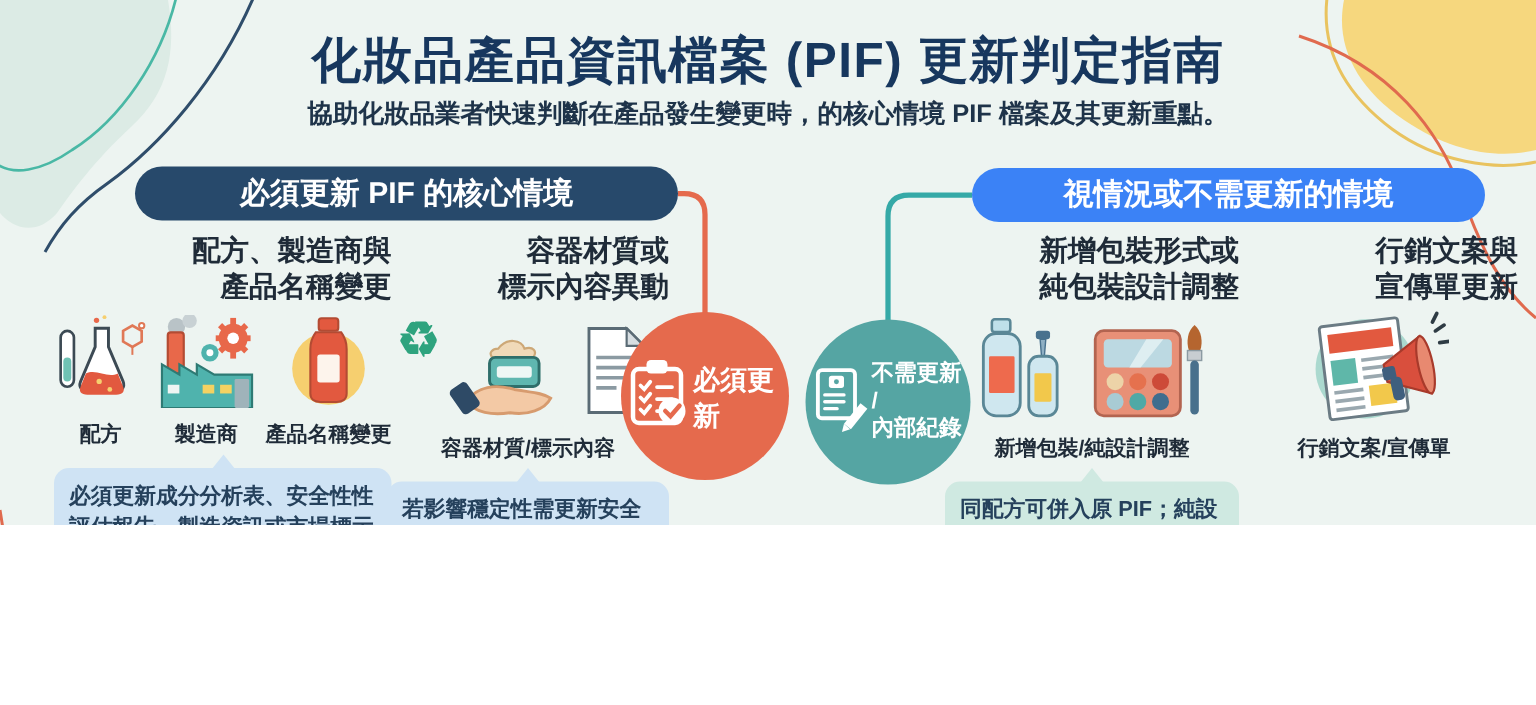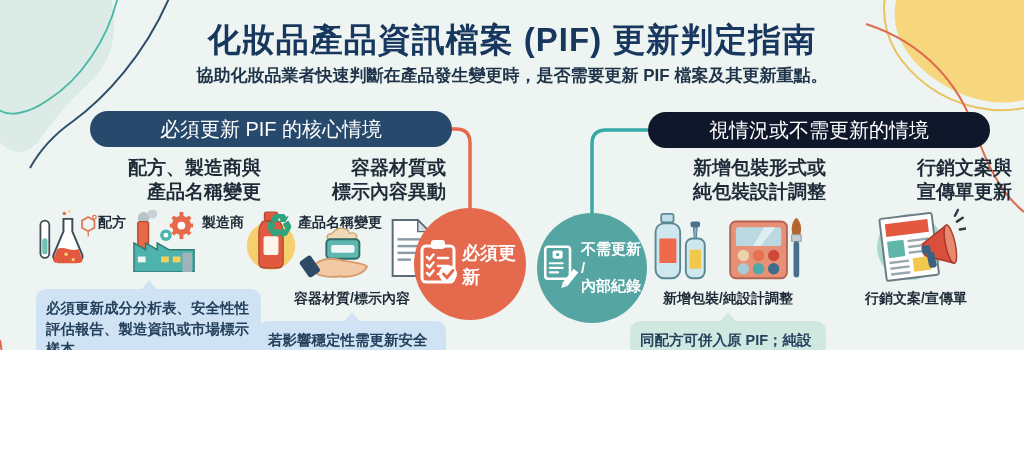--- a/index.html
+++ b/index.html
@@ -5,32 +5,32 @@
   html,body{margin:0;padding:0;}
   .canvas{position:relative;width:1024px;height:350px;background:#edf4f1;overflow:hidden;
     font-family:"Liberation Sans",sans-serif;}
   .deco{position:absolute;left:0;top:0;width:1024px;height:470px;pointer-events:none;}
   .content{position:absolute;left:0;top:0;width:1024px;height:470px;}
   .title{position:absolute;top:18px;left:0;width:100%;text-align:center;
     font-size:33px;font-weight:bold;color:#17375e;letter-spacing:1px;}
   .subtitle{position:absolute;top:64px;left:0;width:100%;text-align:center;
     font-size:17px;font-weight:600;color:#1e3349;}
   .pill{position:absolute;height:36px;line-height:36px;border-radius:20px;text-align:center;
-    color:#fff;font-size:20px;font-weight:normal;}
+    color:#fff;font-size:20px;font-weight:bold;}
   .pill-left{left:90px;top:111px;width:362px;background:#27496b;}
-  .pill-right{left:648px;top:112px;width:342px;background:#0f172a;}
+  .pill-right{left:648px;top:112px;width:342px;background:#3b82f6;}
   .col{position:absolute;top:156px;text-align:center;}
   .col-1{left:36px;width:225px;}
   .col-2{left:258px;width:188px;}
   .col-3{left:630px;width:196px;}
   .col-4{left:820px;width:192px;}
   .col-heading{font-size:19px;font-weight:bold;color:#1f2b38;line-height:1.28;height:50px;text-align:right;}
   .icon-row{height:76px;margin-top:4px;display:flex;justify-content:center;align-items:flex-end;gap:6px;}
   .icon-stacks{display:flex;justify-content:space-between;align-items:flex-end;margin-top:4px;}
-  .stack{display:flex;}
+  .stack{display:flex;flex-direction:column;align-items:center;}
   .icon-label{font-size:14px;font-weight:bold;color:#1f2b38;margin-top:4px;height:18px;white-space:nowrap;}
   .note{margin-top:13px;border-radius:10px;padding:9px 10px;text-align:left;
     font-size:14.5px;font-weight:bold;color:#25415c;line-height:1.42;position:relative;}
   .note::before{content:"";position:absolute;top:-9px;left:50%;margin-left:-8px;width:0;height:0;
     border-left:8px solid transparent;border-right:8px solid transparent;}
   .note-blue{background:#cfe3f4;}
   .note-blue::before{border-bottom:10px solid #cfe3f4;}
   .note-teal{background:#cfe9e1;}
   .note-teal::before{border-bottom:10px solid #cfe9e1;}
   .badge{position:absolute;border-radius:50%;display:flex;flex-direction:row;
@@ -57,21 +57,21 @@
     <path d="M-4 416 C14 424 30 444 24 472" fill="none" stroke="#49b8a5" stroke-width="1.8"></path>
     <path d="M0 340 C8 390 14 436 22 470" fill="none" stroke="#e06a4e" stroke-width="2"></path>
     <path d="M1024 427 C1010 438 1002 452 1005 470" fill="none" stroke="#49b8a5" stroke-width="2"></path>
     <rect x="0" y="464" width="1024" height="6" fill="#fafaf7"></rect>
     <path d="M452 129 L456 129 Q470 129 470 143 L470 210" fill="none" stroke="#e56a4d" stroke-width="3.5"></path>
     <path d="M592 215 L592 144 Q592 130 606 130 L648 130" fill="none" stroke="#35a9a7" stroke-width="3.5"></path>
   </svg>
 
   <div class="content">
     <div class="title">化妝品產品資訊檔案 (PIF) 更新判定指南</div>
-    <div class="subtitle">協助化妝品業者快速判斷在產品發生變更時，是否需要更新 PIF 檔案及其更新重點。</div>
+    <div class="subtitle">協助化妝品業者快速判斷在產品發生變更時，的核心情境 PIF 檔案及其更新重點。</div>
 
     <div class="pill pill-left">必須更新 PIF 的核心情境</div>
     <div class="pill pill-right">視情況或不需更新的情境</div>
 
     <div class="col col-1">
       <div class="col-heading">
         <span>配方、製造商與</span><br>
         <span>產品名稱變更</span>
       </div>
       <div class="icon-stacks">

